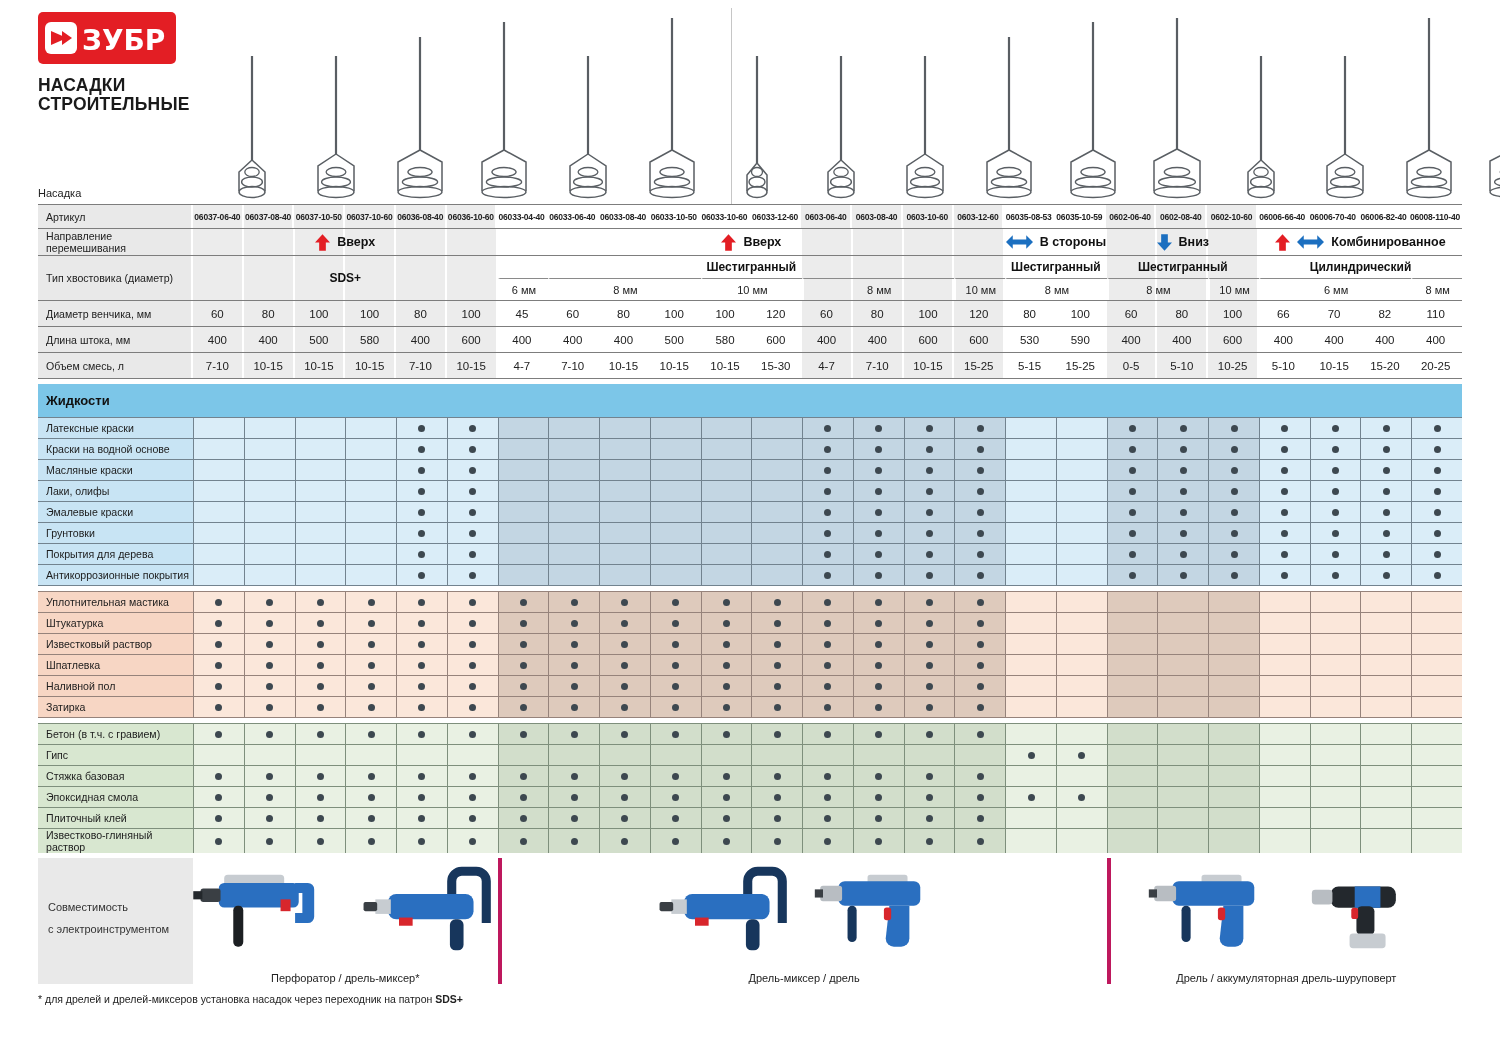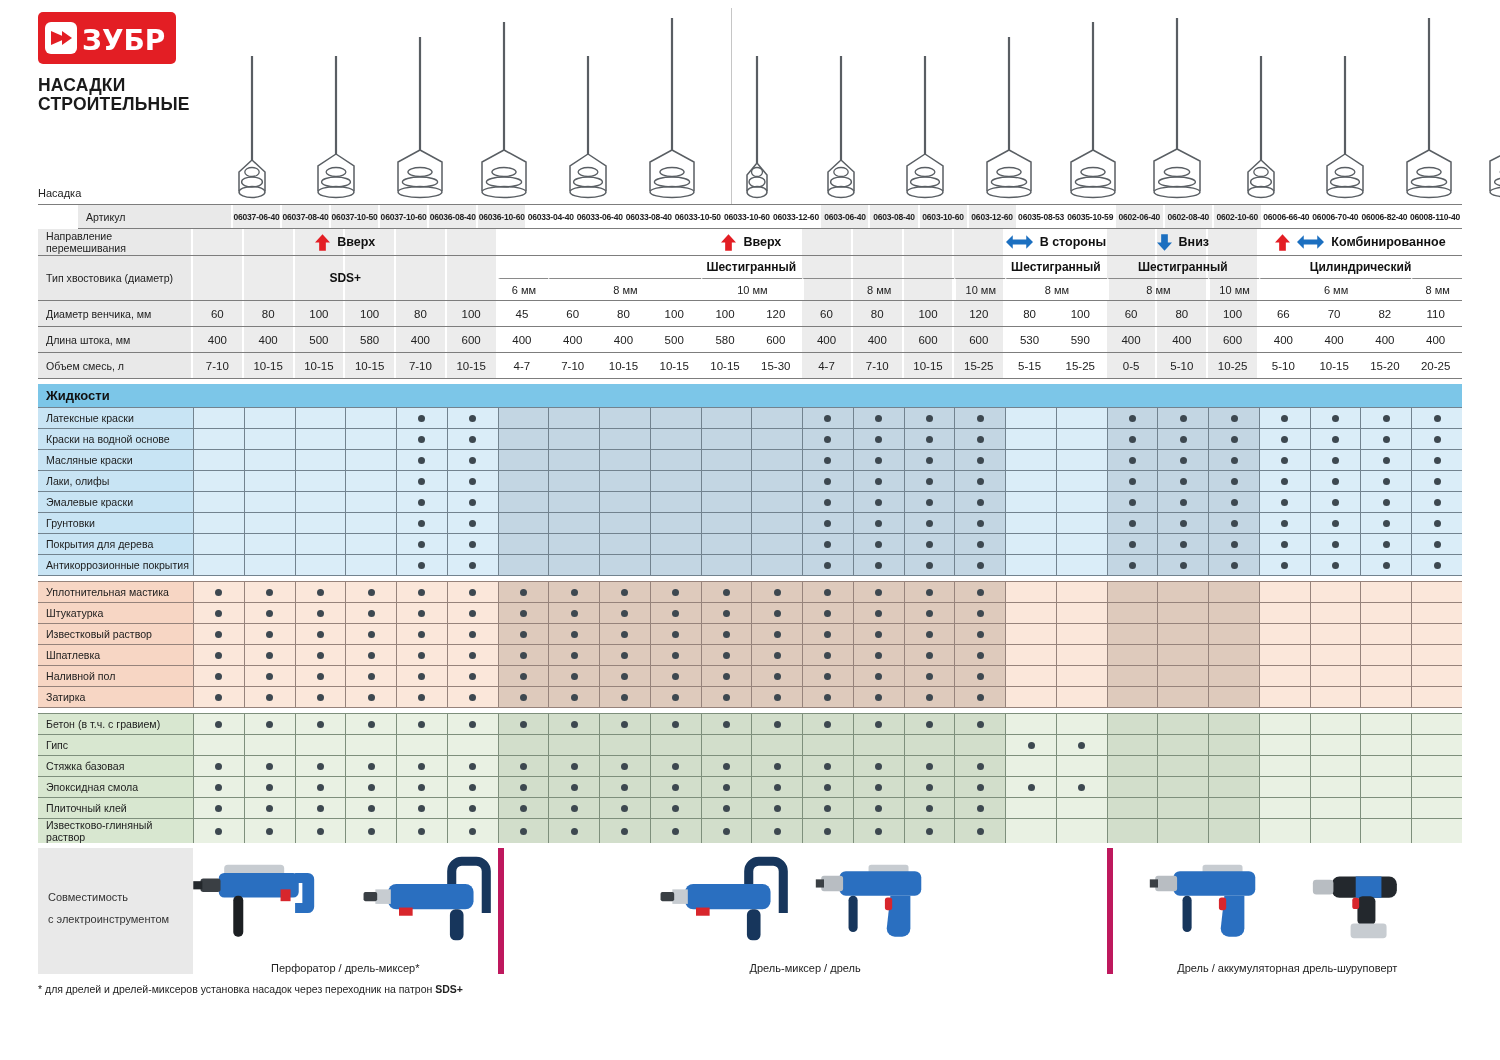--- a/index.html
+++ b/index.html
@@ -16,47 +16,47 @@
   .img-cell.gs{border-left:1px solid #c6c6c6;}
   
   .thead{border-top:1px solid #7d7d7d;}
   .grow.hr{border-bottom:1px solid #7d7d7d;}
   .rlabel{background:#e9e9e9;font-size:10.6px;display:flex;align-items:center;padding-left:8px;box-sizing:border-box;border-right:2px solid #fff;color:#222;}
   .hcell{display:flex;align-items:center;justify-content:center;box-sizing:border-box;border-right:2px solid #fff;}
   .hcell.g{background:#ececec;}
   .hcell.w{background:#ffffff;}
   .art{font-size:8.5px;letter-spacing:-0.2px;white-space:nowrap;color:#222;font-weight:bold;}
   .val{font-size:11.5px;color:#222;}
-  .row-art{height:23px;margin-left:40px;}
+  .row-art{height:23px;}
   .row-dir{height:26px;}
   .row-val{height:25px;}
   .shank-grid{grid-template-rows:22px 22px;border-bottom:1px solid #7d7d7d;}
   .ovl{display:flex;align-items:center;justify-content:center;gap:7px;z-index:2;box-sizing:border-box;}
   .dir-label{font-weight:bold;font-size:12.5px;color:#111;}
   .type-label{font-weight:bold;font-size:12px;color:#111;}
   .size-cell{font-size:11px;color:#222;border-top:1px solid #8a8a8a;border-left:2px solid #fff;}
   
   .section{margin-top:5px;border-bottom:1px solid var(--line);}
-  .sec-head{height:23px;display:flex;align-items:center;padding-left:8px;background:var(--head);grid-column:1/27;}
+  .sec-head{height:33px;display:flex;align-items:center;padding-left:8px;background:var(--head);grid-column:1/27;}
   .sec-title{font-weight:bold;font-size:13px;color:#111;}
   .sec-sub{font-size:12px;color:#111;margin-left:5px;}
   .sec-row{height:20px;border-top:1px solid var(--line);}
   .sec-row .slabel{background:var(--lab);font-size:10.6px;display:flex;align-items:center;padding-left:8px;box-sizing:border-box;color:#1c1c1c;}
   .scell{display:flex;align-items:center;justify-content:center;box-sizing:border-box;border-left:1px solid var(--line);}
   .scell.light{background:var(--light);}
   .scell.dark{background:var(--dark);}
   .dot{width:7px;height:7px;border-radius:50%;background:#3d4850;}
   .sec-liquids{--head:#7cc6e8;--lab:#c8e4f4;--light:#daedf8;--dark:#c3d6e3;--line:#72838f;}
   .sec-light{--head:#f7c0a6;--lab:#f7d6c4;--light:#fbe7da;--dark:#decabc;--line:#96837b;}
   .sec-heavy{--head:#cbe0c3;--lab:#d8e7d0;--light:#e9f1e3;--dark:#d2decb;--line:#7e8f7c;}
   
   .compat{margin-top:8px;height:126px;}
   .compat-label{background:#e9e9e9;height:100%;box-sizing:border-box;padding:38px 10px 0 10px;font-size:11px;line-height:2.0;color:#333;}
   .zone{position:relative;display:flex;align-items:center;justify-content:center;gap:22px;box-sizing:border-box;}
-  .zone.zb{border-left:6px solid #be185d;}
+  .zone.zb{border-left:4px solid #be185d;}
   .zone .caption{position:absolute;bottom:0;left:0;right:0;text-align:center;font-size:11px;color:#222;}
   .footnote{margin-top:9px;font-size:10.5px;color:#222;}
   .tools{display:flex;align-items:center;gap:18px;padding-bottom:16px;}
 </style>
 </head>
 <body>
 
 <div class="page">
 
   <div class="top-area grow">

